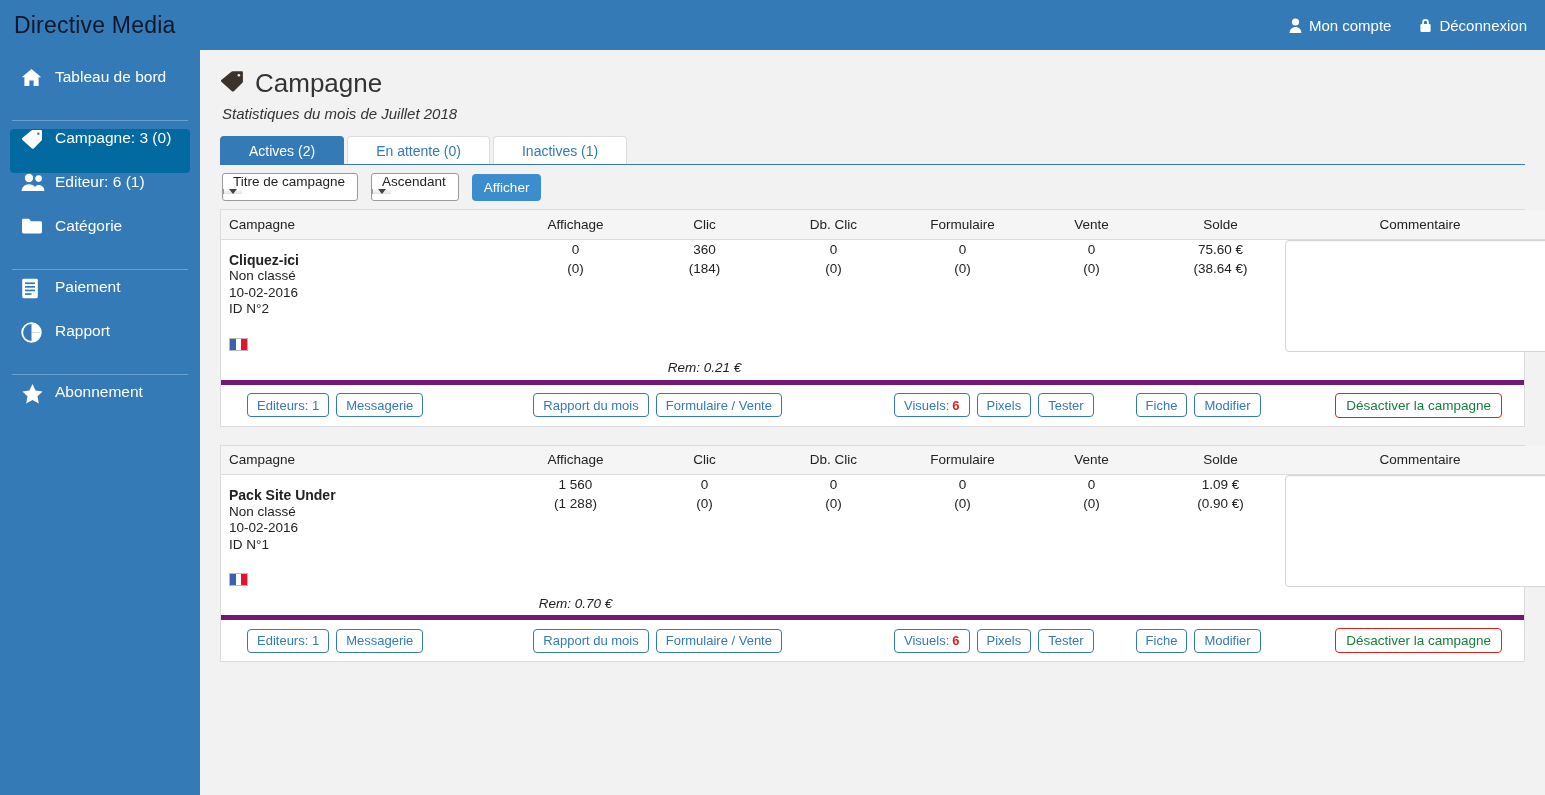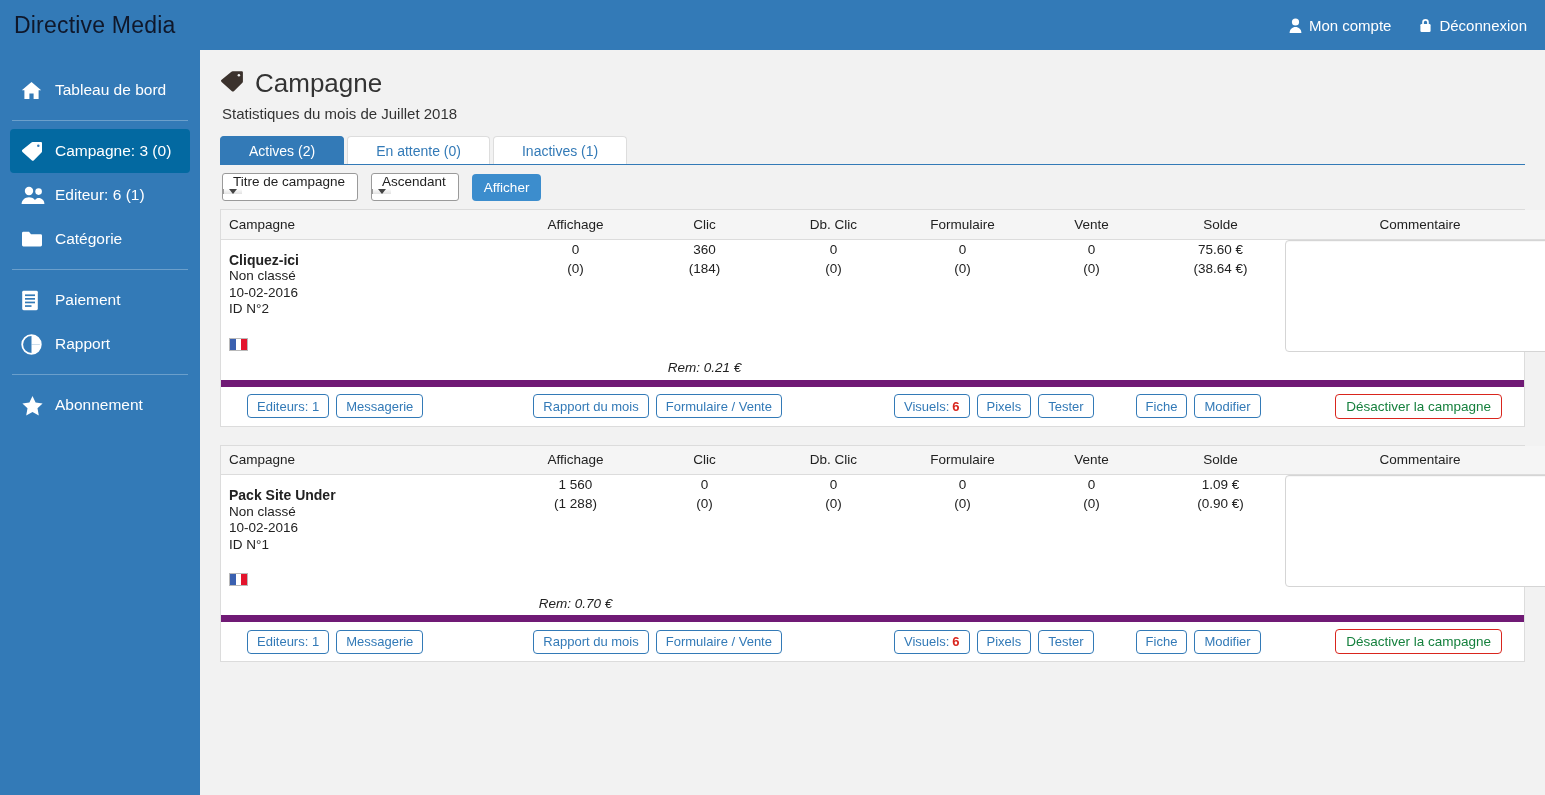--- a/index.html
+++ b/index.html
@@ -43,21 +43,21 @@
   .topnav-item svg { display: block; }
 
   
   .sidebar {
     position: absolute; top: 50px; left: 0;
     width: 200px; height: 745px;
     background: #337ab7;
     padding-top: 18px;
   }
   .side-item {
-    display: flex; align-items: center;
+    display: flex; align-items: flex-start;
     height: 44px;
     margin: 0 10px;
     padding-left: 11px;
     color: #ffffff;
     font-size: 15.5px;
     border-radius: 4px;
     white-space: nowrap;
     text-decoration: none;
   }
   .side-item.active { background: #0369a1; }
@@ -80,21 +80,21 @@
     background: #f2f2f2;
     padding: 18px 20px 0 20px;
   }
   .page-title {
     display: flex; align-items: center; gap: 11px;
     font-size: 26px; color: #333;
     font-weight: normal;
     margin: 0 0 2px 0;
   }
   .page-sub {
-    font-size: 15px; color: #333;
+    font-size: 15px; font-style: italic; color: #333;
     margin: 6px 0 14px 2px;
   }
 
   
   .tabs {
     display: flex; align-items: flex-end;
     border-bottom: 1px solid #337ab7;
     height: 29px;
     margin-bottom: 0;
   }
@@ -234,21 +234,21 @@
     font-size: 13.5px;
     font-style: italic;
     color: #222;
     text-align: center;
     height: 24px;
     vertical-align: middle;
   }
 
   
   .actions {
-    border-top: 7px solid #701a75;
+    border-top: 5px solid #701a75;
     height: 46px;
     display: flex; align-items: center;
     padding: 0 22px 0 26px;
   }
   .grp { display: flex; gap: 7px; align-items: center; }
   .g1 { margin-right: 110px; }
   .g2 { margin-right: 112px; }
   .g3 { margin-right: 42px; }
   .g4 { margin-right: 0; }
   .g5 { margin-left: auto; }

